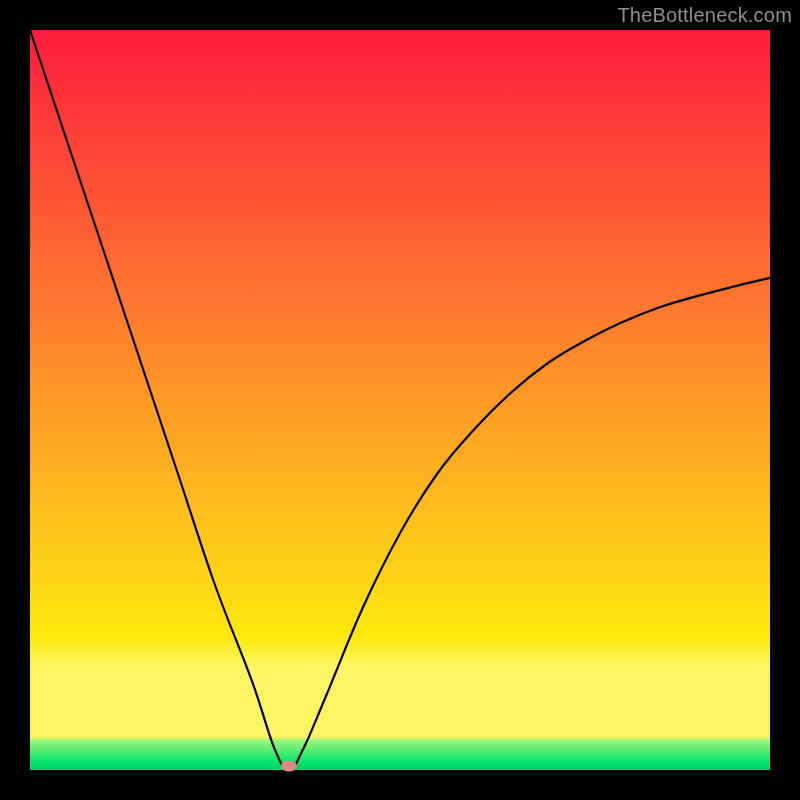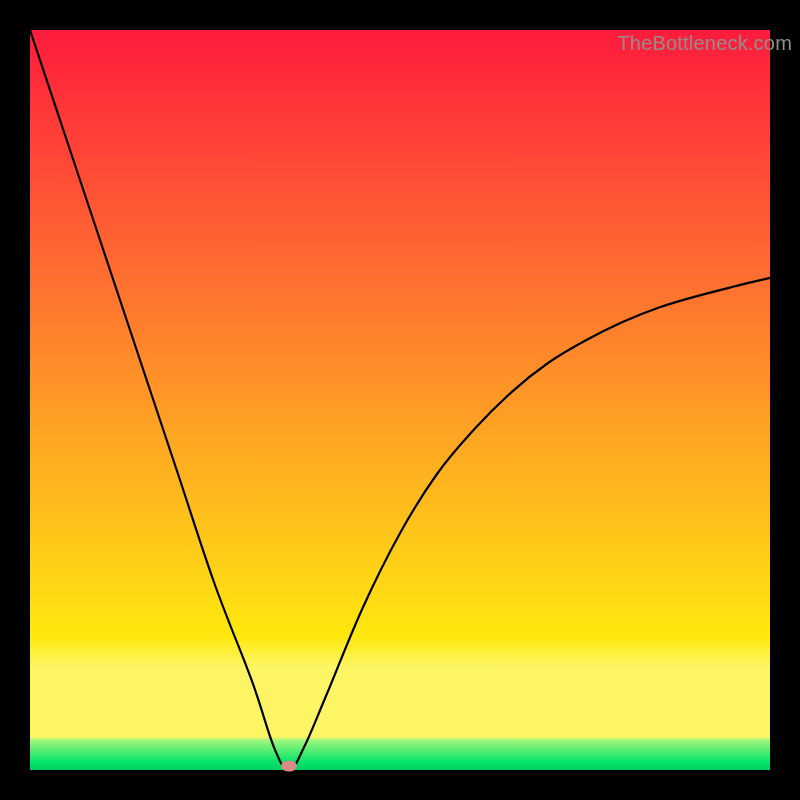--- a/index.html
+++ b/index.html
@@ -56,21 +56,20 @@
     transform: translate(-50%, -50%);
   }
   .watermark {
     position: absolute;
     top: 4px;
     right: 8px;
     color: #8f8f8f;
     font-size: 20px;
     font-weight: 400;
     letter-spacing: 0.2px;
-    margin-top: 28px;
   }
 </style>
 </head>
 <body>
 
 <div class="frame">
   <div class="plot">
     <svg class="curve" viewBox="0 0 740 740" preserveAspectRatio="none">
       <path id="curve-path" d="M 0 0 C 6.783333333333334 20.35, 23.43333333333333 70.3, 37 111 C 50.56666666666667 151.7, 60.43333333333333 181.3, 74 222 C 87.56666666666666 262.7, 97.43333333333334 292.29999999999995, 111 332.99999999999994 C 124.56666666666666 373.69999999999993, 134.43333333333334 403.3, 148 444 C 161.56666666666666 484.7, 171.43333333333334 517.0133333333333, 185 555 C 198.56666666666666 592.9866666666667, 211.14666666666668 621.3533333333334, 222 651.2 C 232.85333333333332 681.0466666666667, 237.41666666666669 701.52, 244.20000000000002 717.8 C 250.98333333333335 734.0799999999999, 253.57333333333332 740, 259 740 C 264.4266666666667 740, 267.01666666666665 731.3666666666667, 273.8 717.8 C 280.58333333333337 704.2333333333332, 285.14666666666665 691.7766666666666, 296 666 C 306.85333333333335 640.2233333333334, 319.43333333333334 607.0466666666667, 333 577.2 C 346.56666666666666 547.3533333333334, 356.43333333333334 527.62, 370 503.2 C 383.56666666666666 478.78, 393.4333333333334 462.99333333333334, 407.00000000000006 444 C 420.5666666666667 425.00666666666666, 430.43333333333334 414.5233333333333, 444 399.59999999999997 C 457.56666666666666 384.6766666666666, 467.43333333333334 374.80999999999995, 481 362.59999999999997 C 494.56666666666666 350.39, 504.43333333333334 342.4966666666666, 518 332.99999999999994 C 531.5666666666667 323.5033333333333, 541.4333333333333 318.26166666666666, 555 310.8 C 568.5666666666667 303.33833333333337, 578.4333333333333 298.40500000000003, 592 292.3 C 605.5666666666667 286.195, 615.4333333333333 282.24833333333333, 629 277.5 C 642.5666666666667 272.75166666666667, 652.4333333333333 270.19866666666667, 666 266.4 C 679.5666666666667 262.6013333333333, 689.4333333333333 260.1716666666666, 703 256.78 C 716.5666666666667 253.3883333333333, 733.2166666666667 249.52799999999996, 740 247.89999999999998" fill="none" stroke="#000" stroke-width="2.2" stroke-linejoin="round" stroke-linecap="round"></path>
     </svg>

